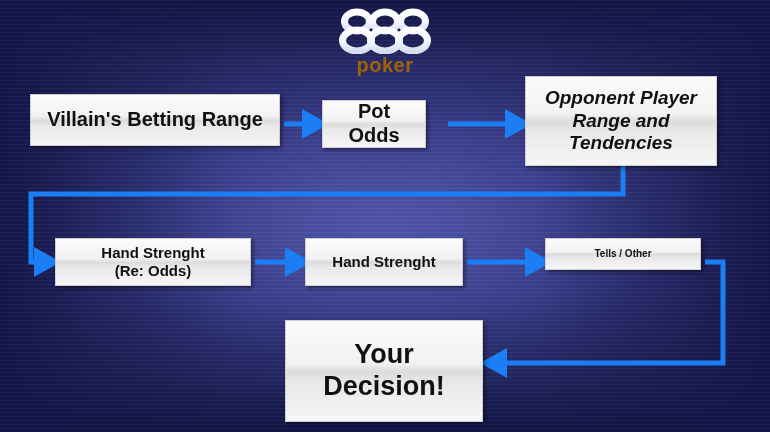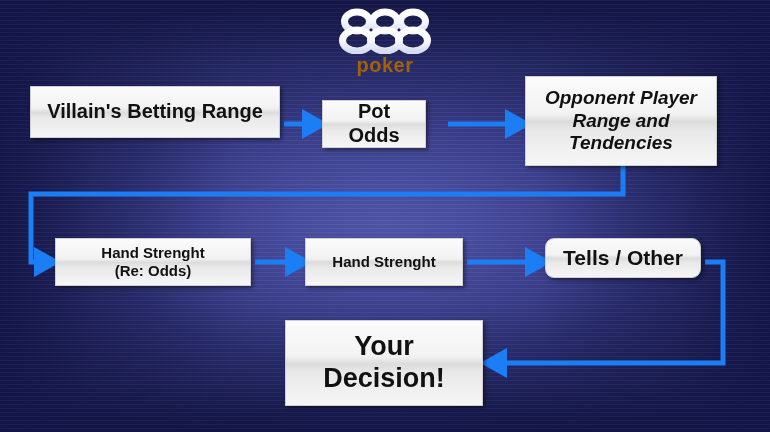--- a/index.html
+++ b/index.html
@@ -48,27 +48,27 @@
     border:1px solid #cfcfcf;
     box-shadow:2px 2px 4px rgba(0,0,0,0.45);
     display:flex;align-items:center;justify-content:center;
     text-align:center;
     color:#111111;
     font-weight:bold;
     box-sizing:border-box;
     line-height:1.18;
   }
   .box span{display:block;padding:0 8px;}
-  .b-villain{left:30px;top:86px;width:250px;height:52px;font-size:20px;}
+  .b-villain{left:30px;top:94px;width:250px;height:52px;font-size:20px;}
   .b-potodds{left:322px;top:100px;width:104px;height:48px;font-size:20px;}
   .b-opponent{left:525px;top:76px;width:192px;height:90px;font-size:19px;font-style:italic;}
   .b-hs-board{left:55px;top:238px;width:196px;height:48px;font-size:15px;}
   .b-hs-range{left:305px;top:238px;width:158px;height:48px;font-size:15px;}
-  .b-tells{left:545px;top:238px;width:156px;height:40px;font-size:21px;border-radius:9px;}
-  .b-decision{left:285px;top:320px;width:198px;height:86px;font-size:27px;}
+  .b-tells{left:545px;top:238px;width:156px;height:32px;font-size:10px;}
+  .b-decision{left:285px;top:320px;width:198px;height:102px;font-size:27px;}
 
   
   #wires{position:absolute;inset:0;pointer-events:none;}
 </style>
 </head>
 <body>
 
 <div id="stage">
   <div id="bgbase"></div>
   <div id="bgvign"></div>

